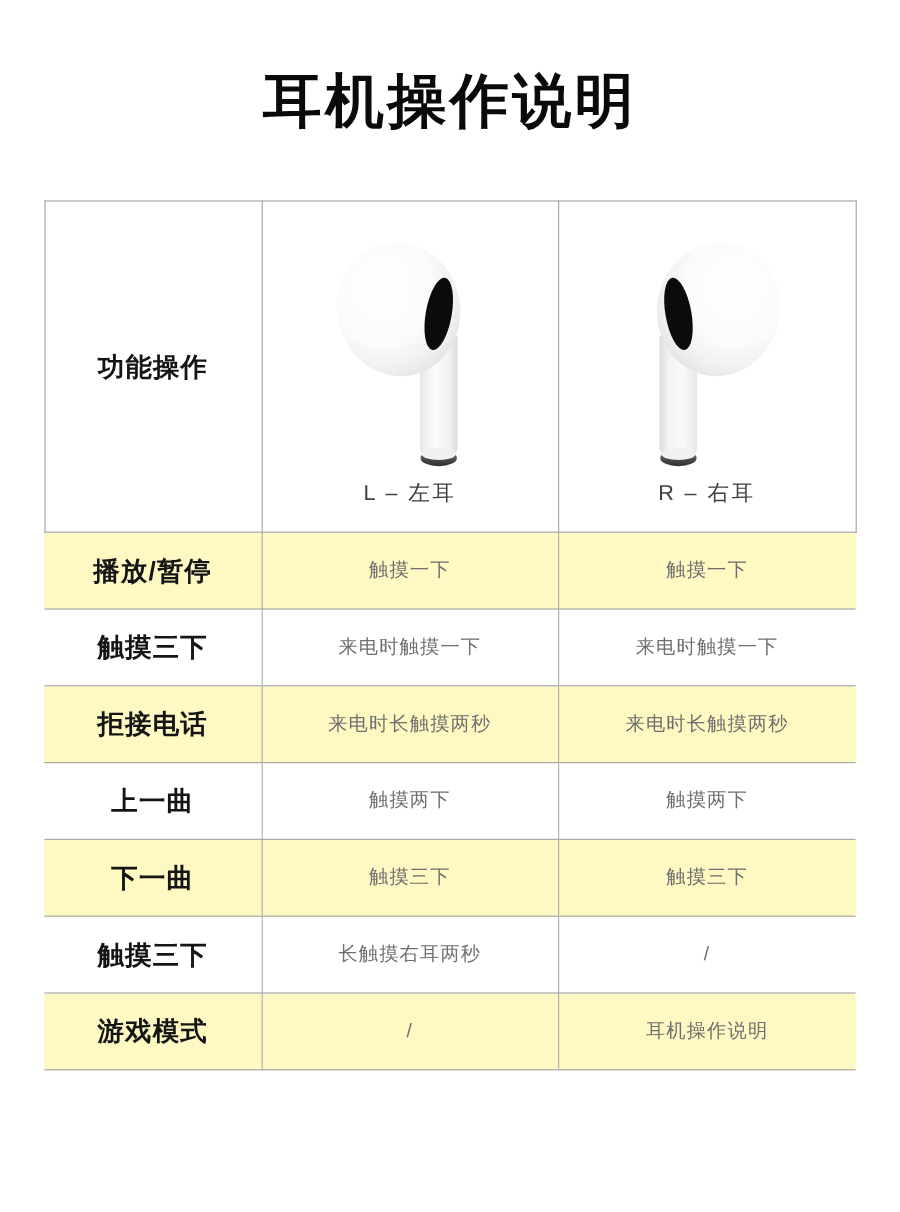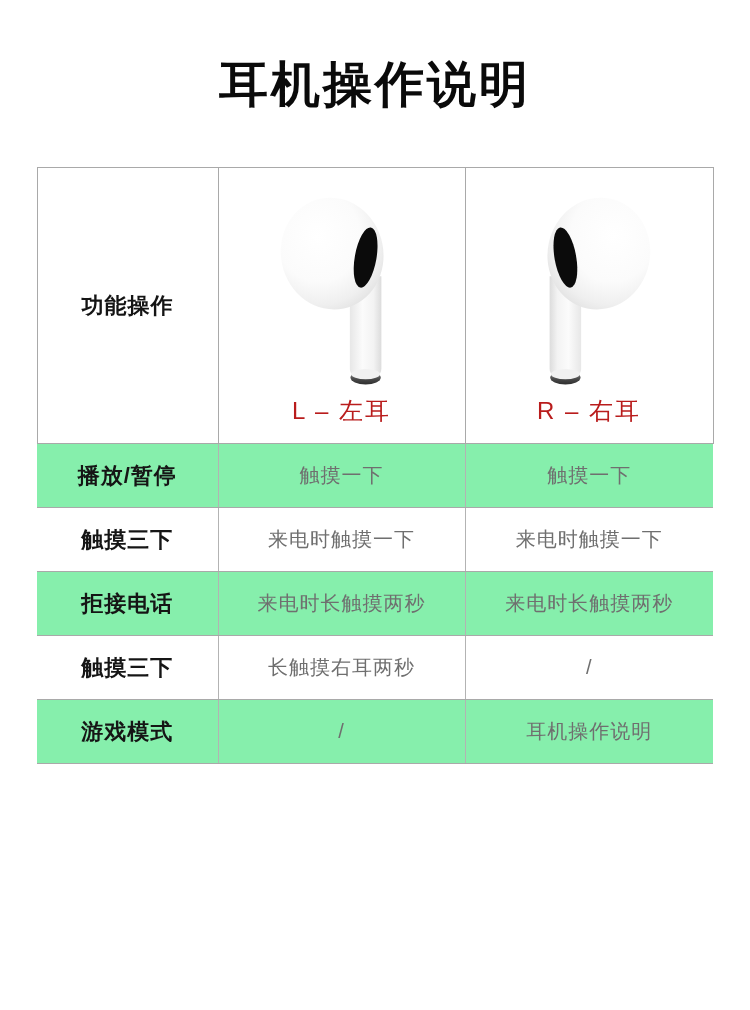--- a/index.html
+++ b/index.html
@@ -44,43 +44,43 @@
   .bud-cell-inner {
     display: flex;
     flex-direction: column;
     align-items: center;
     justify-content: center;
     padding-top: 8px;
   }
   .bud-img { display: block; }
   .bud-caption {
     margin-top: 5px;
-    font-size: 24px;
-    color: #b91c1c;
+    font-size: 18px;
+    color: #404040;
     letter-spacing: 2px;
   }
   
   tr.data-row td {
     height: 64px;
     border-top: 1px solid #a9a9a9;
     border-bottom: 1px solid #a9a9a9;
     border-left: 1px solid #b3b3b3;
     border-right: 1px solid #b3b3b3;
   }
   tr.data-row td:first-child { border-left: 0; }
   tr.data-row td:last-child { border-right: 0; }
-  tr.data-row.alt td { background: #86efac; }
+  tr.data-row.alt td { background: #fef9c3; }
   tr.data-row .row-label {
     font-size: 22px;
     font-weight: 700;
     color: #151515;
     letter-spacing: 1px;
   }
   tr.data-row .row-value {
-    font-size: 20px;
+    font-size: 16px;
     color: #6f6f6f;
     letter-spacing: 1px;
   }
 </style>
 </head>
 <body>
 
 <h1 class="page-title">耳机操作说明</h1>
 
 <table class="op-table">
@@ -172,20 +172,30 @@
     <td><span class="row-label">触摸三下</span></td>
     <td><span class="row-value">来电时触摸一下</span></td>
     <td><span class="row-value">来电时触摸一下</span></td>
   </tr>
   <tr class="data-row alt">
     <td><span class="row-label">拒接电话</span></td>
     <td><span class="row-value">来电时长触摸两秒</span></td>
     <td><span class="row-value">来电时长触摸两秒</span></td>
   </tr>
   <tr class="data-row">
+    <td><span class="row-label">上一曲</span></td>
+    <td><span class="row-value">触摸两下</span></td>
+    <td><span class="row-value">触摸两下</span></td>
+  </tr>
+  <tr class="data-row alt">
+    <td><span class="row-label">下一曲</span></td>
+    <td><span class="row-value">触摸三下</span></td>
+    <td><span class="row-value">触摸三下</span></td>
+  </tr>
+  <tr class="data-row">
     <td><span class="row-label">触摸三下</span></td>
     <td><span class="row-value">长触摸右耳两秒</span></td>
     <td><span class="row-value">/</span></td>
   </tr>
   <tr class="data-row alt">
     <td><span class="row-label">游戏模式</span></td>
     <td><span class="row-value">/</span></td>
     <td><span class="row-value">耳机操作说明</span></td>
   </tr>
 </tbody>

